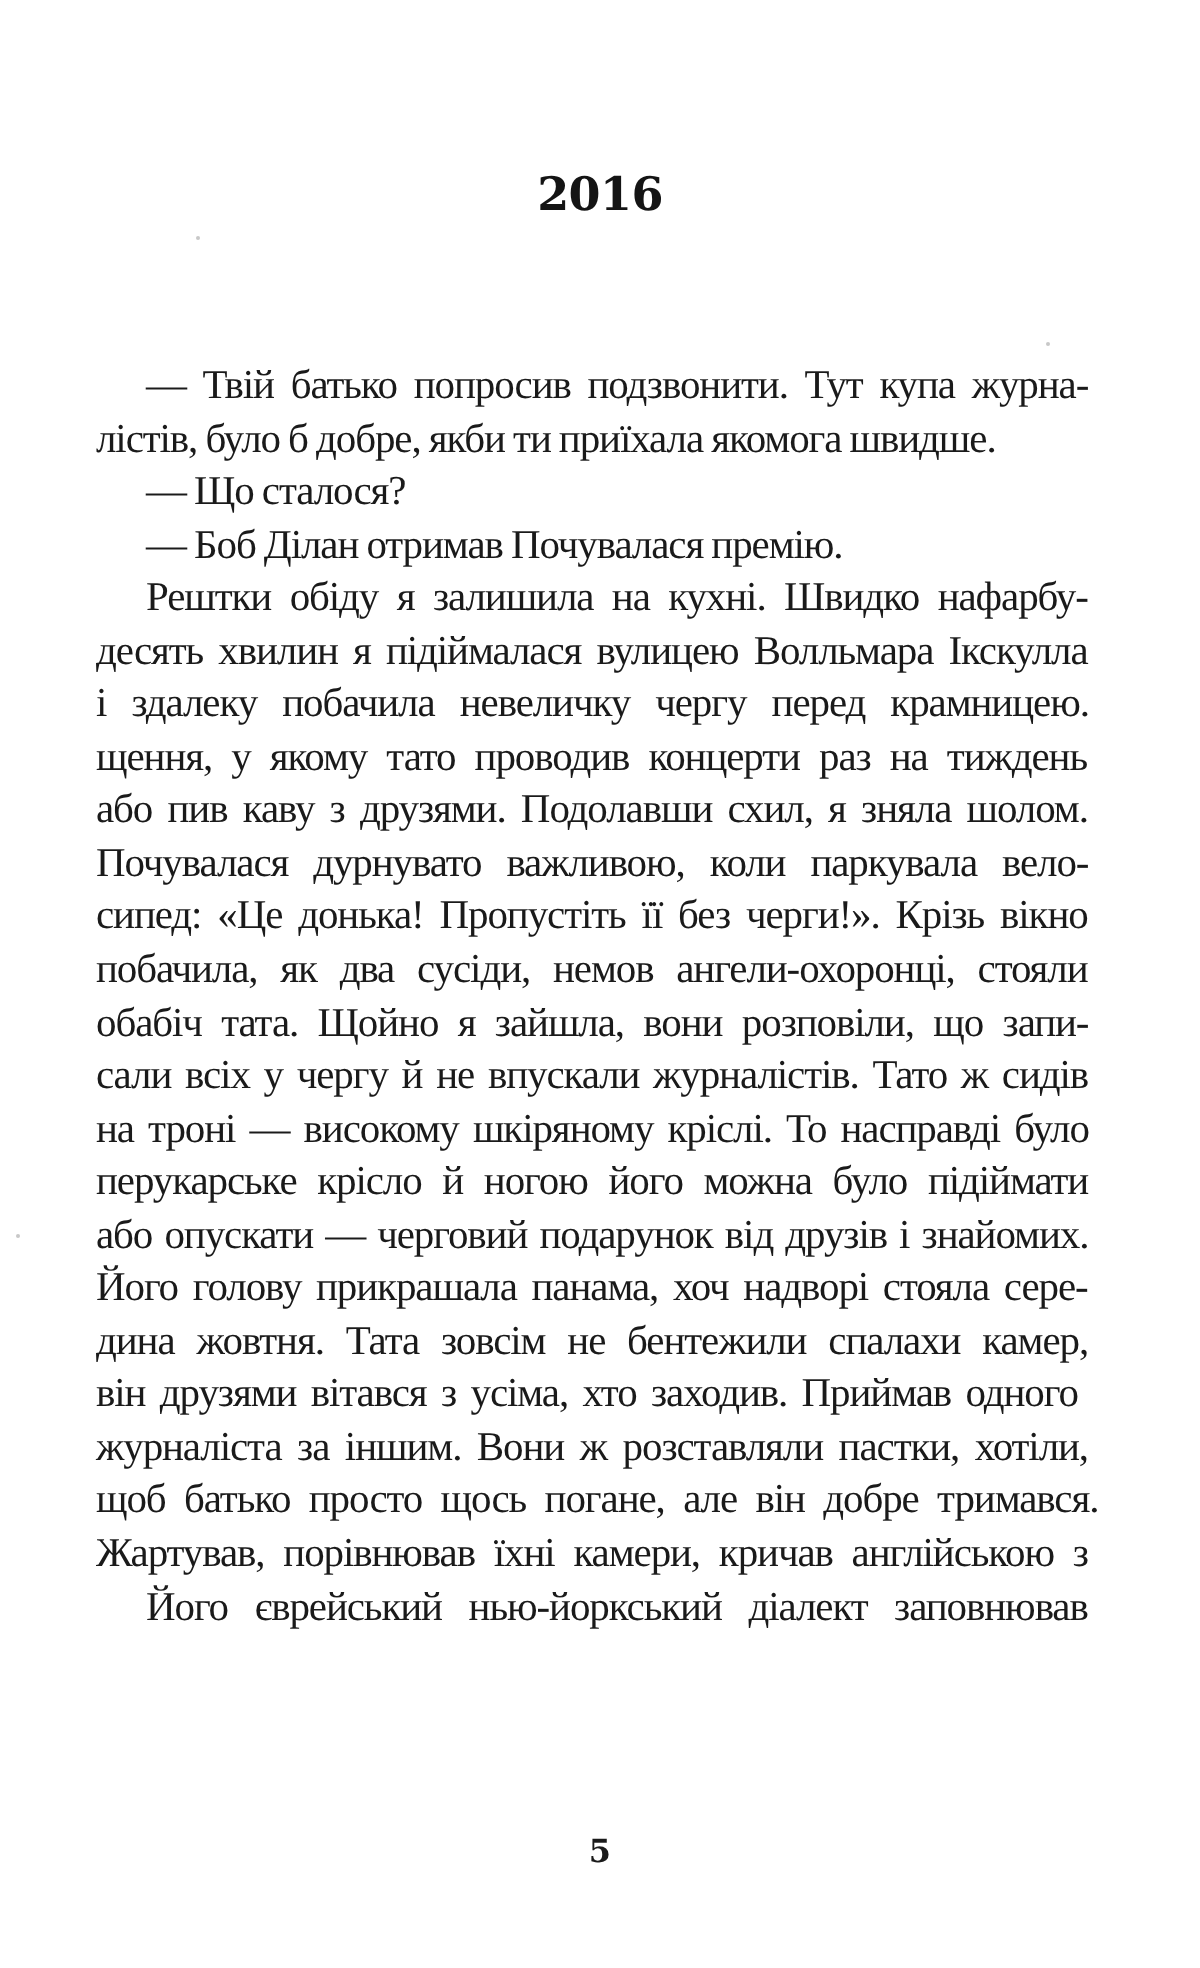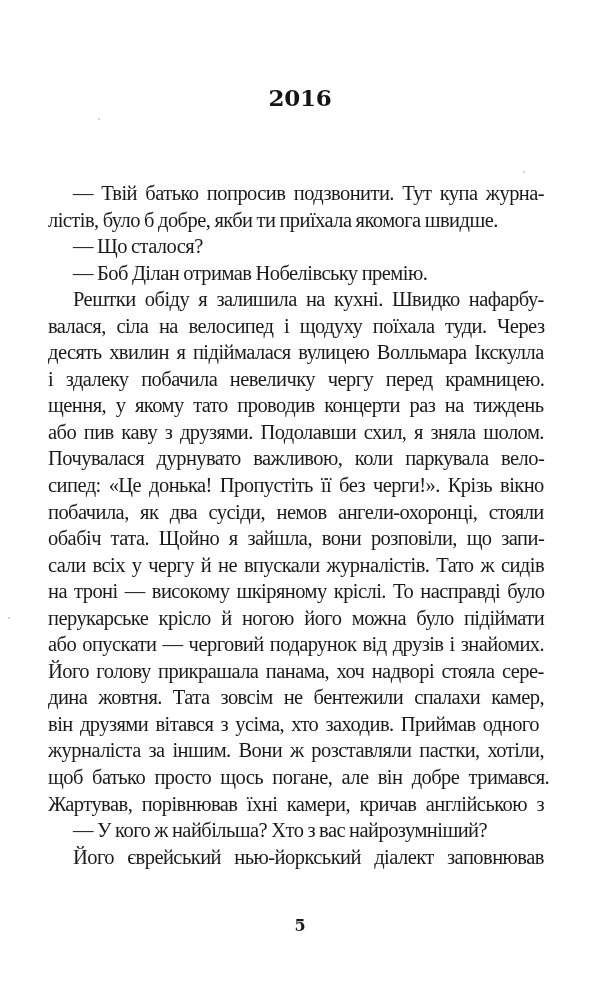--- a/index.html
+++ b/index.html
@@ -79,42 +79,40 @@
 </head>
 <body>
 
 <div class="page">
   <div class="chapter-title">2016</div>
 
   <div class="body-text">
     <div class="line indent"><span style="display: inline-block; word-spacing: 3.78571px;">— Твій батько попросив подзвонити. Тут купа журна-</span></div>
     <div class="line last"><span style="display: inline-block;">лістів, було б добре, якби ти приїхала якомога швидше.</span></div>
     <div class="line indent last"><span style="display: inline-block;">— Що сталося?</span></div>
-    <div class="line indent last"><span style="display: inline-block;">— Боб Ділан отримав Нобелівську премію.</span></div>
+    <div class="line indent last"><span style="display: inline-block;">— Боб Ділан отримав Почувалася премію.</span></div>
     <div class="line indent"><span style="display: inline-block; word-spacing: 4.64286px;">Рештки обіду я залишила на кухні. Швидко нафарбу-</span></div>
-    <div class="line"><span style="display: inline-block; word-spacing: 6px;">валася, сіла на велосипед і щодуху поїхала туди. Через</span></div>
     <div class="line"><span style="display: inline-block; word-spacing: 3px;">десять хвилин я підіймалася вулицею Волльмара Ікскулла</span></div>
     <div class="line"><span style="display: inline-block; word-spacing: 8px;">і здалеку побачила невеличку чергу перед крамницею.</span></div>
     <div class="line"><span style="display: inline-block; word-spacing: 5px;">щення, у якому тато проводив концерти раз на тиждень</span></div>
     <div class="line"><span style="display: inline-block; word-spacing: 3.05556px;">або пив каву з друзями. Подолавши схил, я зняла шолом.</span></div>
     <div class="line"><span style="display: inline-block; word-spacing: 7.9px;">Почувалася дурнувато важливою, коли паркувала вело-</span></div>
     <div class="line"><span style="display: inline-block; word-spacing: 3.375px;">сипед: «Це донька! Пропустіть її без черги!». Крізь вікно</span></div>
     <div class="line"><span style="display: inline-block; word-spacing: 6.83333px;">побачила, як два сусіди, немов ангели-охоронці, стояли</span></div>
     <div class="line"><span style="display: inline-block; word-spacing: 5.125px;">обабіч тата. Щойно я зайшла, вони розповіли, що запи-</span></div>
     <div class="line"><span style="display: inline-block; word-spacing: 2.3px;">сали всіх у чергу й не впускали журналістів. Тато ж сидів</span></div>
     <div class="line"><span style="display: inline-block; word-spacing: 2.5px;">на троні — високому шкіряному кріслі. То насправді було</span></div>
     <div class="line"><span style="display: inline-block; word-spacing: 5.78571px;">перукарське крісло й ногою його можна було підіймати</span></div>
     <div class="line"><span style="display: inline-block; word-spacing: 1.5px;">або опускати — черговий подарунок від друзів і знайомих.</span></div>
     <div class="line"><span style="display: inline-block; word-spacing: 2.78571px;">Його голову прикрашала панама, хоч надворі стояла сере-</span></div>
     <div class="line"><span style="display: inline-block; word-spacing: 6.35714px;">дина жовтня. Тата зовсім не бентежили спалахи камер,</span></div>
     <div class="line"><span style="display: inline-block; word-spacing: 2.625px;">він друзями вітався з усіма, хто заходив. Приймав одного</span></div>
     <div class="line"><span style="display: inline-block; word-spacing: 3.21429px;">журналіста за іншим. Вони ж розставляли пастки, хотіли,</span></div>
     <div class="line"><span style="display: inline-block; word-spacing: 4.625px;">щоб батько просто щось погане, але він добре тримався.</span></div>
     <div class="line"><span style="display: inline-block; word-spacing: 4.83333px;">Жартував, порівнював їхні камери, кричав англійською з</span></div>
-    <div class="line indent last"><span style="display: inline-block;">— У кого ж найбільша? Хто з вас найрозумніший?</span></div>
     <div class="line indent"><span style="display: inline-block; word-spacing: 8.75px;">Його єврейський нью-йоркський діалект заповнював</span></div>
   </div>
 
   <div class="page-number">5</div>
 
   <div class="speck" style="left:98px; top:118px;"></div>
   <div class="speck" style="left:523px; top:171px;"></div>
   <div class="speck" style="left:8px; top:617px;"></div>
 </div>
 

